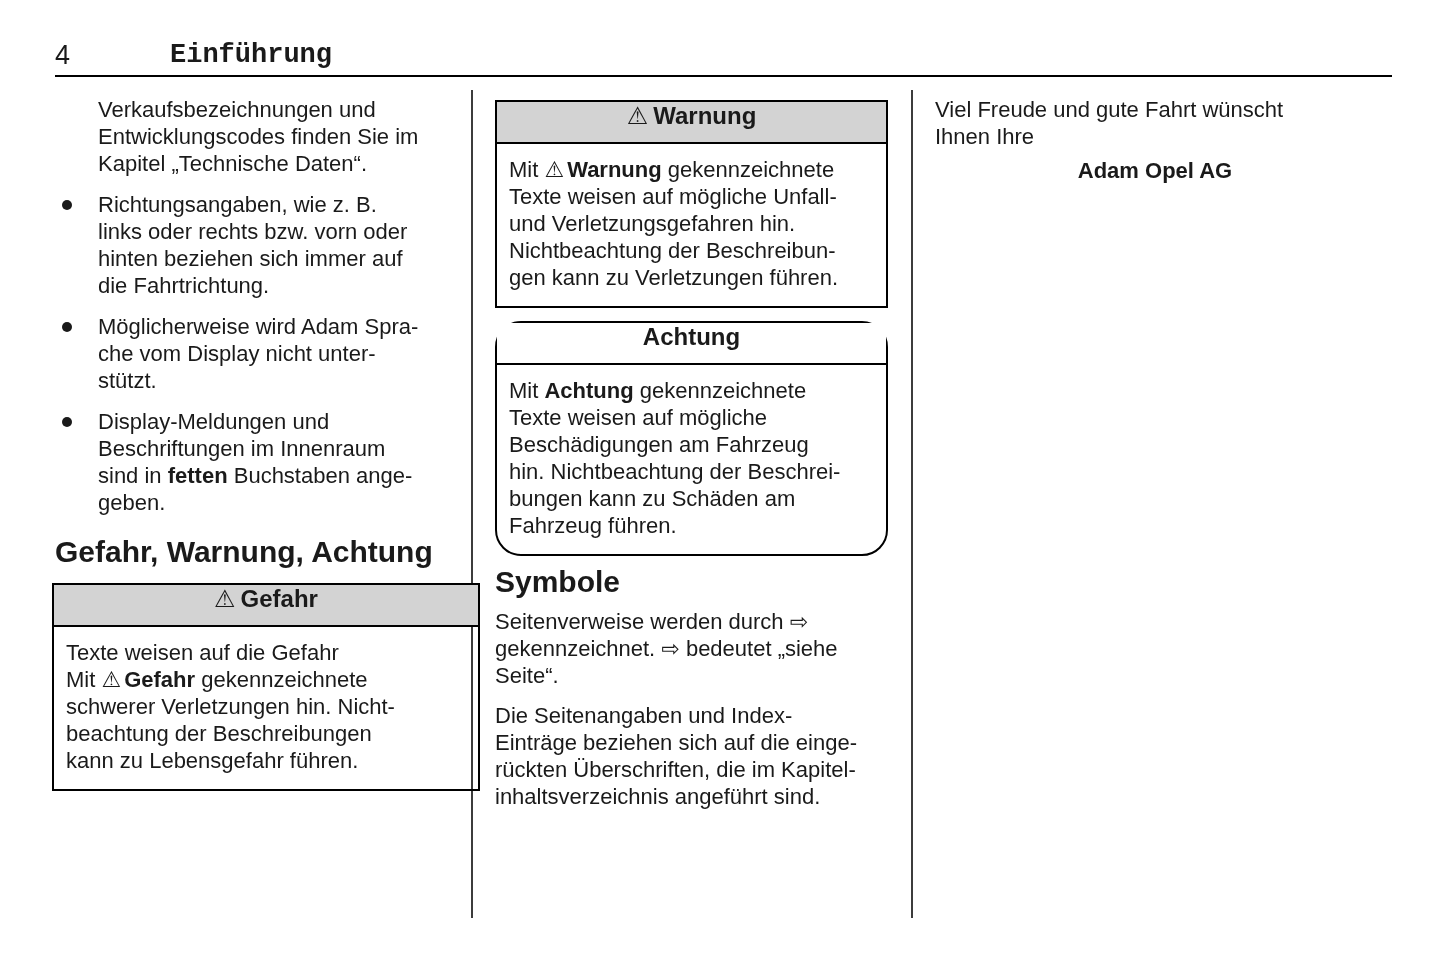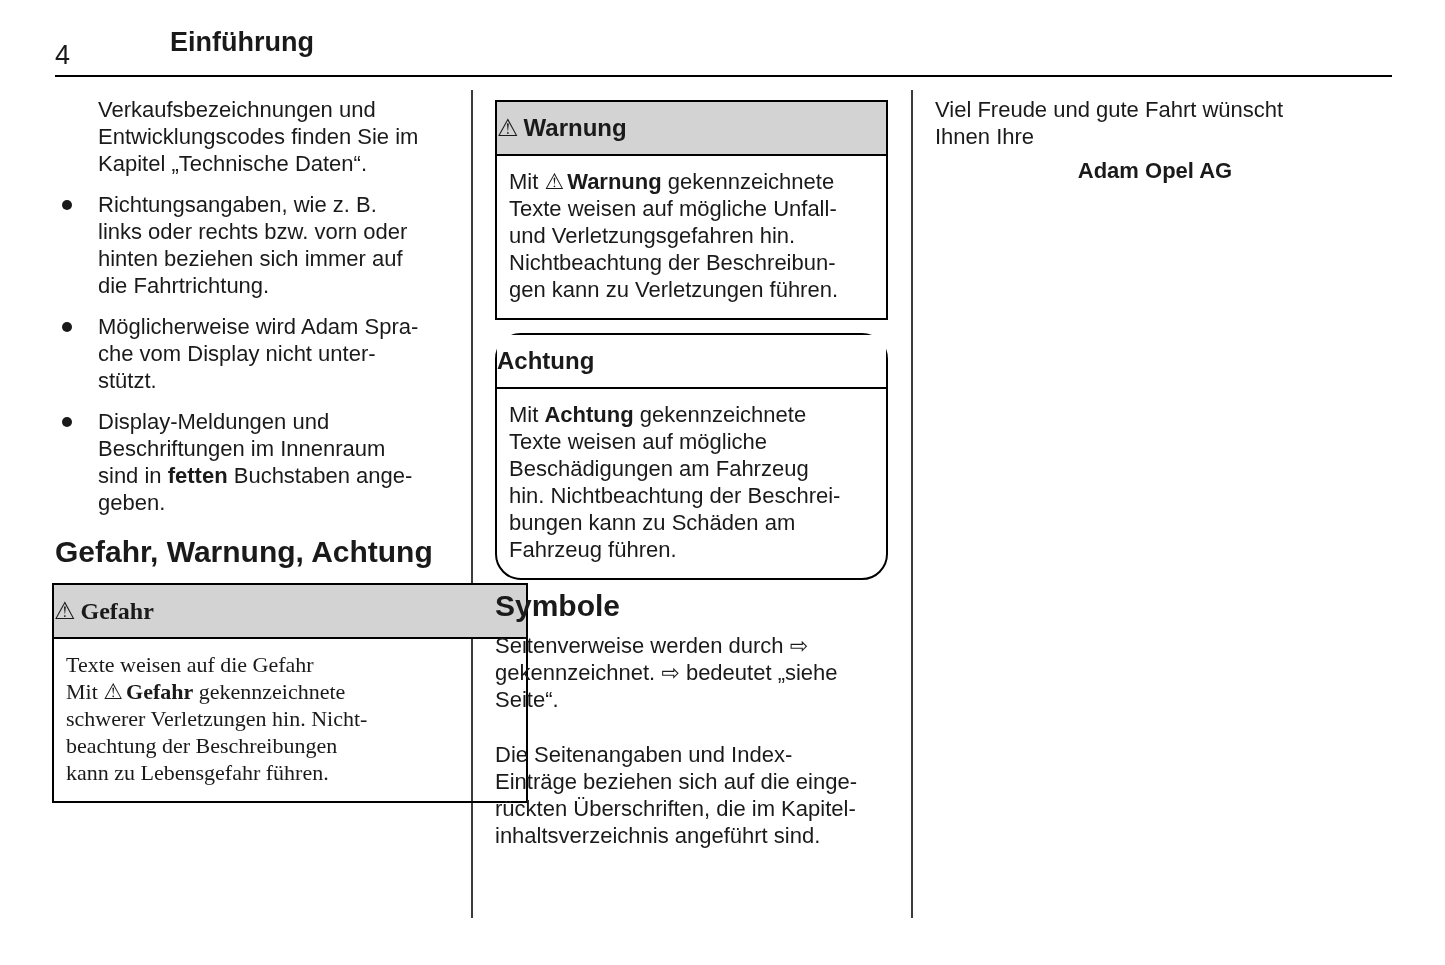--- a/index.html
+++ b/index.html
@@ -4,21 +4,21 @@
 <title>Einführung – Seite 4</title>
 <style>
   html, body { margin:0; padding:0; background:#ffffff; }
   .page {
     position:relative; width:1445px; height:965px; background:#ffffff;
     color:#1a1a1a; font-family:"Liberation Sans","DejaVu Sans",sans-serif;
     overflow:hidden;
   }
   
   .page-number { position:absolute; left:55px; top:40px; font-size:27px; }
-  .chapter-title { position:absolute; left:170px; top:27px; font-size:27px; font-weight:bold; }
+  .chapter-title { position:absolute; left:170px; top:40px; font-size:27px; font-weight:bold;font-family:Liberation Mono, monospace; }
   .header-rule { position:absolute; left:55px; top:75px; width:1337px; height:2px; background:#000; }
   
   .vsep { position:absolute; top:90px; height:828px; width:2px; background:#3c3c3c; }
   .vsep-1 { left:471px; }
   .vsep-2 { left:911px; }
   
   .col { position:absolute; top:96px; font-size:22px; line-height:27px; }
   .col-1 { left:55px;  width:400px; }
   .col-2 { left:495px; width:395px; }
   .col-3 { left:935px; width:440px; }
@@ -27,34 +27,34 @@
   
   .intro-para { margin-left:43px; }
   .bullet-item { position:relative; padding-left:43px; margin-top:14px; }
   .bullet-dot { position:absolute; left:7px; top:9px; width:10px; height:10px; background:#1a1a1a; border-radius:50%; }
   
   .section-heading { font-size:30px; font-weight:bold; line-height:36px; }
   .heading-gwa { margin-top:18px; }
   .heading-symbole { margin-top:8px; }
   
   .warn-box { border:2px solid #000; box-sizing:border-box; }
-  .box-gefahr  { margin-top:13px; margin-left:-3px; width:476px;font-family:Liberation Serif, serif; }
+  .box-gefahr  { margin-top:13px; margin-left:-3px; width:428px; }
   .box-warnung { margin-top:4px;  width:393px; }
   .box-achtung { margin-top:13px; width:393px;border-radius:26px; }
   .warn-box-header {
-    background:#d3d3d3; border-bottom:2px solid #000; text-align:left;
-    font-weight:bold; font-size:24px; padding:12px 0 12px 0; line-height:28px;
+    background:#d3d3d3; border-bottom:2px solid #000; text-align:center;
+    font-weight:bold; font-size:24px; padding:0 0 12px 0; line-height:28px;
   }
   .warn-box-header.plain { background:#ffffff; }
   .warn-box-body { padding:12px 6px 15px 12px; }
   .inline-icon { margin-right:3px; }
   .hdr-icon { margin-right:5px; font-weight:normal; }
   
   .symbole-para-1 { margin-top:8px; }
-  .symbole-para-2 { margin-top:28px; }
+  .symbole-para-2 { margin-top:13px; }
   
   .company-name { font-weight:bold; margin-top:7px;text-align:center; }
 </style>
 </head>
 <body>
 
 <div class="page">
 
   <div class="page-number">4</div>
   <div class="chapter-title">Einführung</div>

